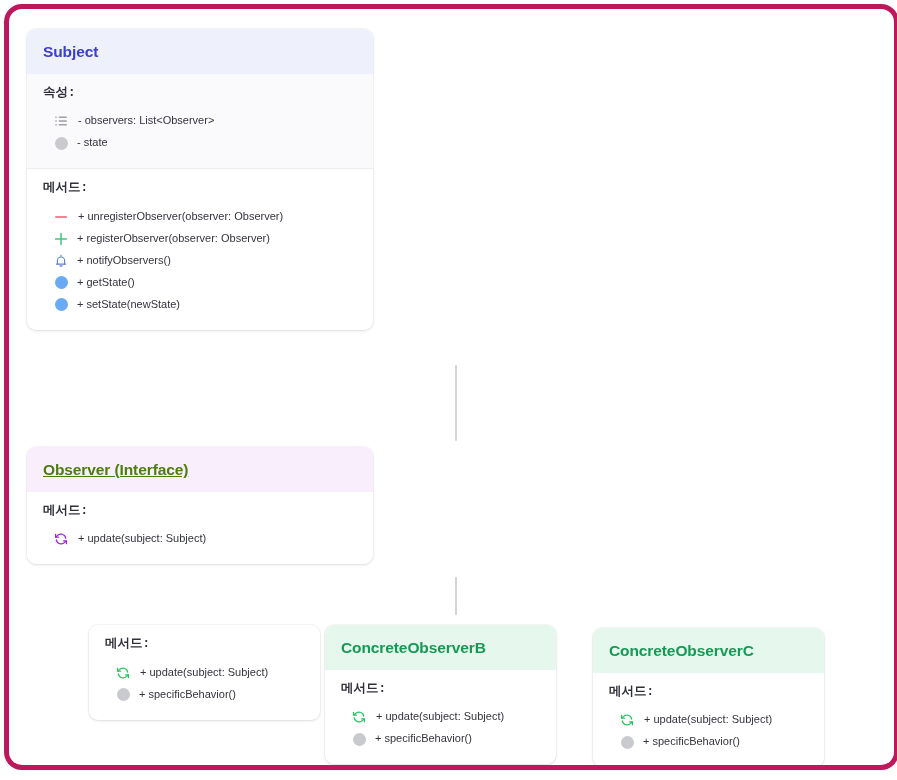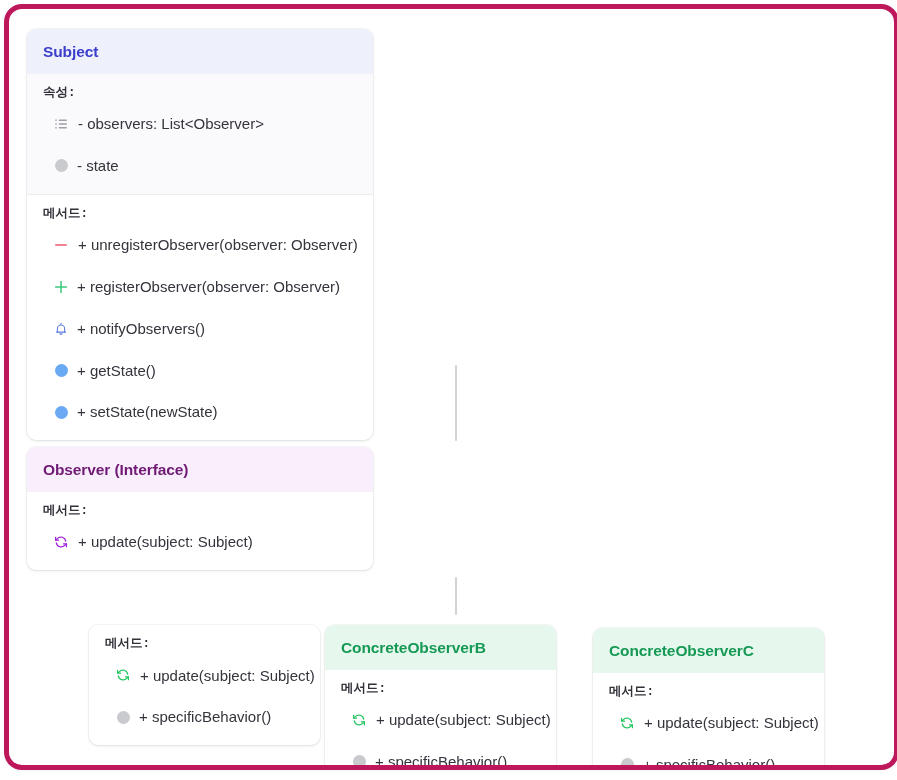--- a/index.html
+++ b/index.html
@@ -58,26 +58,26 @@
     color: #2f3038;
     margin-bottom: 11px;
     line-height: 1;
     font-family: Liberation Mono, monospace;
   }
   .member-row {
     display: flex;
     align-items: center;
     gap: 9px;
     padding: 3px 0 3px 10px;
-    font-size: 15px;
+    font-size: 11px;
     color: #33343c;
     line-height: 1.45;
     white-space: nowrap;
   }
-  .member-row + .member-row { margin-top: 14px; gap: 8px; }
+  .member-row + .member-row { margin-top: 0; gap: 8px; }
   .member-text { display: block; }
 
   
   .icon {
     flex: 0 0 auto;
     width: 16px;
     height: 16px;
     display: inline-flex;
     align-items: center;
     justify-content: center;
@@ -103,21 +103,21 @@
   #card-observer       { left: 18px;  top: 438px; width: 346px; }
   #card-concrete-a     { left: 80px;  top: 616px; width: 231px; }
   #card-concrete-b     { left: 316px; top: 616px; width: 231px; }
   #card-concrete-c     { left: 584px; top: 619px; width: 231px; }
 
   #connector-subject-observer { left: 446px; top: 356px; height: 76px; }
   #connector-observer-concrete { left: 446px; top: 568px; height: 38px; }
 
   
   .hdr-blue   { background: #eef1fb; color: #3b3ecb; }
-  .hdr-purple { background: #f9eefc; color: #701a75; }
+  .hdr-purple { background: #f9eefc; color: #4d7c0f; text-decoration: underline; }
   .hdr-green  { background: #e6f8ee; color: #169954; }
 
   
   .sec-tint { background: #fafafc; }
 </style>
 </head>
 <body>
 
 <div id="canvas">
 

